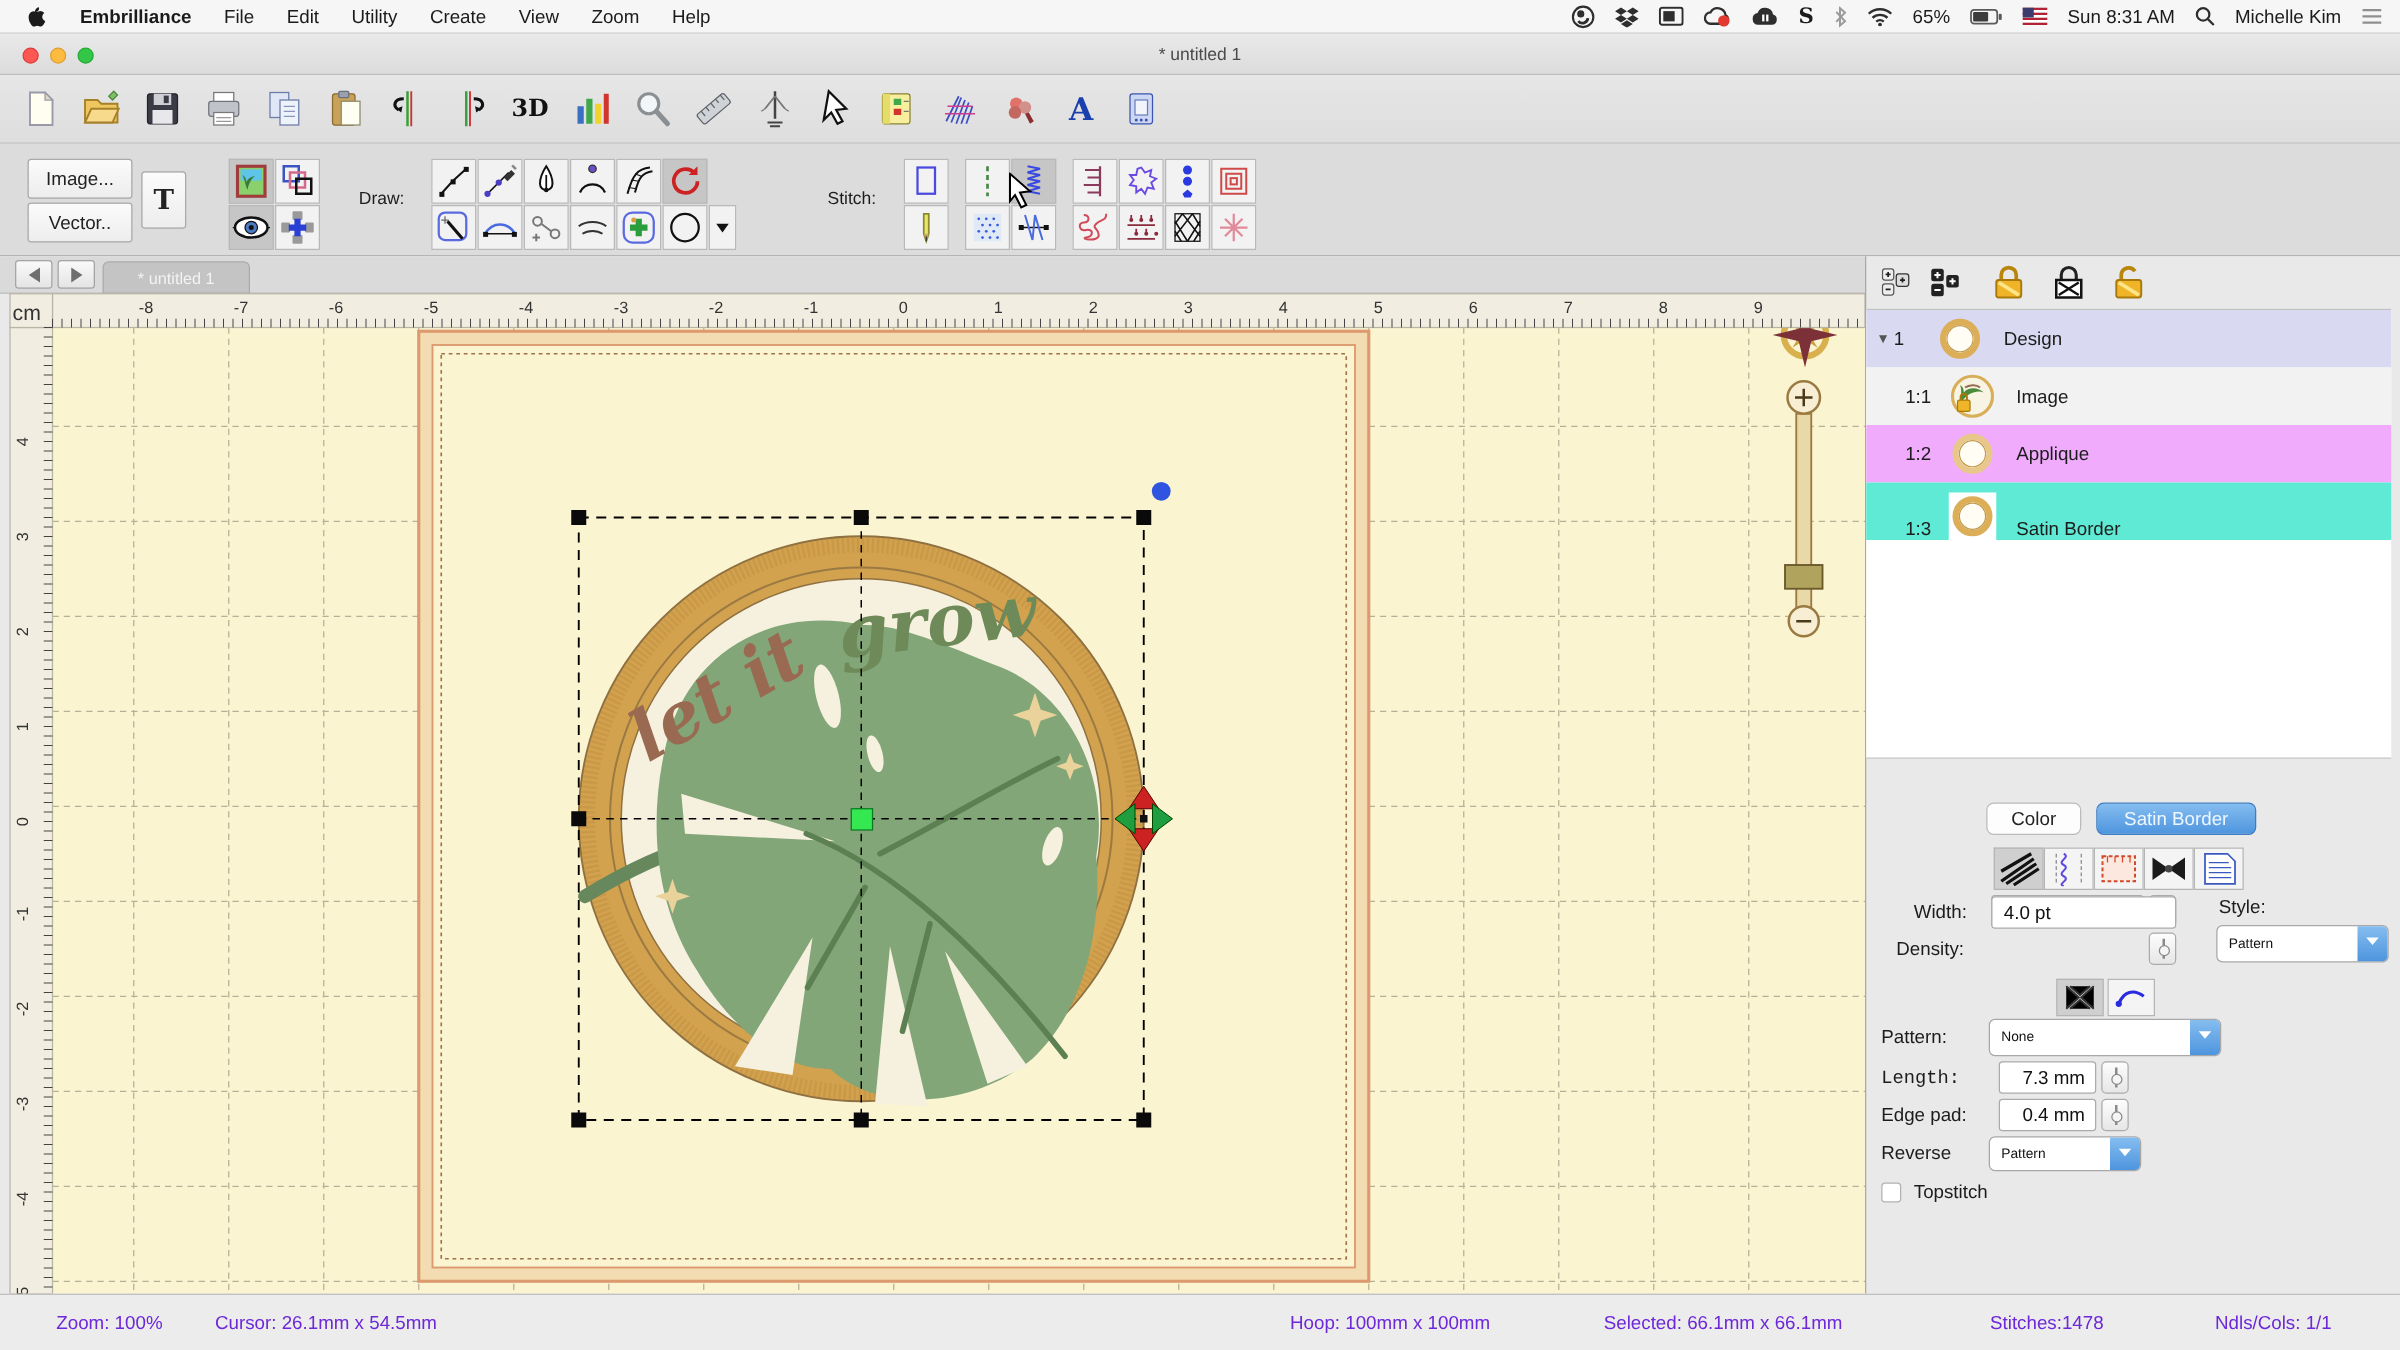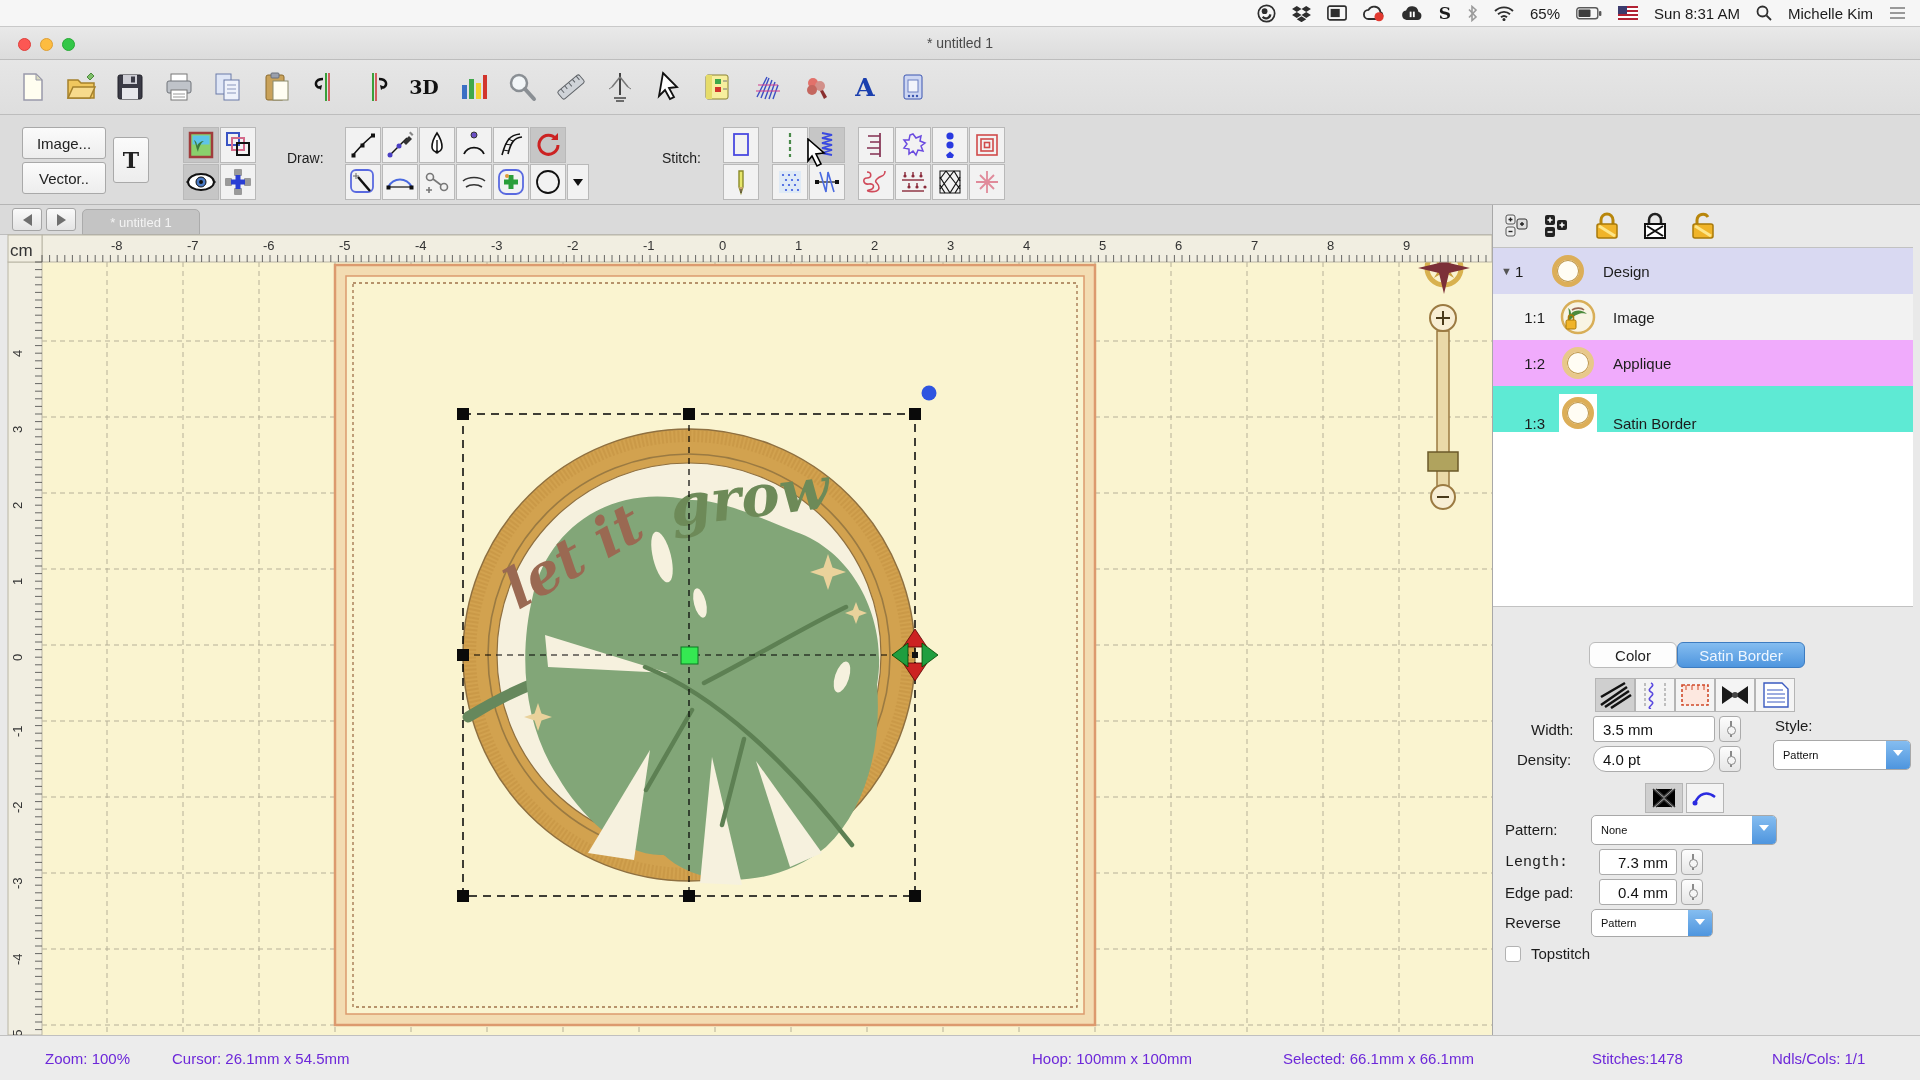--- a/index.html
+++ b/index.html
@@ -96,20 +96,35 @@
   #statusbar { position:absolute; left:0; top:1035px; width:1920px; height:45px; background:#ececec;
     border-top:1px solid #c0c0c0; font-size:15px; color:#6d28d9; }
   #statusbar span { position:absolute; top:14px; white-space:nowrap; }
 </style>
 </head>
 <body>
 
 <div id="screen">
 
   <div id="menubar">
+    <div class="left">
+      <span class="mbicon">
+        <svg width="16" height="18" viewBox="0 0 16 18">
+            <path d="M8.6 4.6c.8-1 .7-2.5.6-2.9-1 .1-2 .7-2.5 1.4-.5.6-.8 1.6-.6 2.6 1 0 1.9-.4 2.5-1.1zM11.8 9.4c0-2 1.6-2.9 1.7-3-1-1.3-2.4-1.5-2.9-1.5-1.2-.1-2.4.7-3 .7-.6 0-1.6-.7-2.6-.7C3.6 5 2.3 5.7 1.6 7c-1.4 2.5-.4 6.1 1 8.1.7 1 1.5 2.1 2.6 2.1 1 0 1.4-.7 2.7-.7 1.3 0 1.6.7 2.7.7 1.1 0 1.8-1 2.5-2 .8-1.2 1.1-2.3 1.1-2.4-.1 0-2.4-.9-2.4-3.4z" fill="#1b1b1b"></path>
+          </svg>
+      </span>
+      <span class="appname">Embrilliance</span>
+      <span>File</span>
+      <span>Edit</span>
+      <span>Utility</span>
+      <span>Create</span>
+      <span>View</span>
+      <span>Zoom</span>
+      <span>Help</span>
+    </div>
     <div class="right">
       <span class="mbicon">
         <svg width="19" height="19" viewBox="0 0 20 20">
             <circle cx="10" cy="10" r="8.6" fill="none" stroke="#2e2e2e" stroke-width="1.8"></circle>
             <circle cx="8" cy="7.5" r="3" fill="#2e2e2e"></circle>
             <path d="M6 13.5a4.5 4.5 0 0 0 8-2.5" fill="none" stroke="#2e2e2e" stroke-width="2.4"></path>
           </svg>
       </span>
       <span class="mbicon">
         <svg width="19" height="17" viewBox="0 0 20 18">
@@ -1190,21 +1205,21 @@
       <div class="trow" style="top:138px;background:#5eead4;align-items:flex-end;">
         <span class="expander"></span>
         <span class="num">1:3</span>
         <span class="thumb" style="background:#fff;">
             <span class="ringthumb"></span>
           </span>
         <span>Satin Border</span>
       </div>
     </div>
 
-    <div class="ptab" style="left:96px;top:437px;width:88px;background:#fdfdfd;border:1px solid #bbb;color:#222;z-index:1;">
+    <div class="ptab" style="left:96px;top:437px;width:76px;background:#fdfdfd;border:1px solid #bbb;color:#222;z-index:1;">
         <span>Color</span>
       </div>
     <div class="ptab" style="left:184px;top:437px;width:128px;background:linear-gradient(#85bdf0,#4e95de);color:#eef6ff;border:1px solid #3d7cc0;">
         <span>Satin Border</span>
       </div>
 
     <div class="stitchtype-btn pressed" style="left:102px;top:473px;">
         <svg width="34" height="28" viewBox="0 0 34 28">
           <path d="M3 24L29 6M3 16L27 2M7 26L31 10M13 27L33 14" stroke="#111" stroke-width="2.6" fill="none"></path>
         </svg>
@@ -1246,21 +1261,21 @@
       </div>
 
     <div class="plabel" style="left:38px;top:516px;">Width:</div>
     <div class="pinput" style="left:100px;top:511px;width:122px;height:26px;">
         <span>3.5 mm</span>
       </div>
     <div class="stepper" style="left:226px;top:511px;"></div>
     <div class="plabel" style="left:282px;top:512px;">Style:</div>
 
     <div class="plabel" style="left:24px;top:546px;">Density:</div>
-    <div class="pinput" style="left:100px;top:541px;width:122px;height:26px;border-radius:13px;">
+    <div class="pinput" style="left:100px;top:512px;width:148px;height:26px;">
         <span>4.0 pt</span>
       </div>
     <div class="stepper" style="left:226px;top:541px;"></div>
     <div class="dropdown" style="left:280px;top:535px;width:138px;height:30px;">
       <span class="val">Pattern</span>
         <span class="ddbtn"></span>
     </div>
 
     <div class="stitchtype-btn pressed" style="left:152px;top:578px;width:38px;height:30px;">
         <svg width="30" height="24" viewBox="0 0 30 24">

